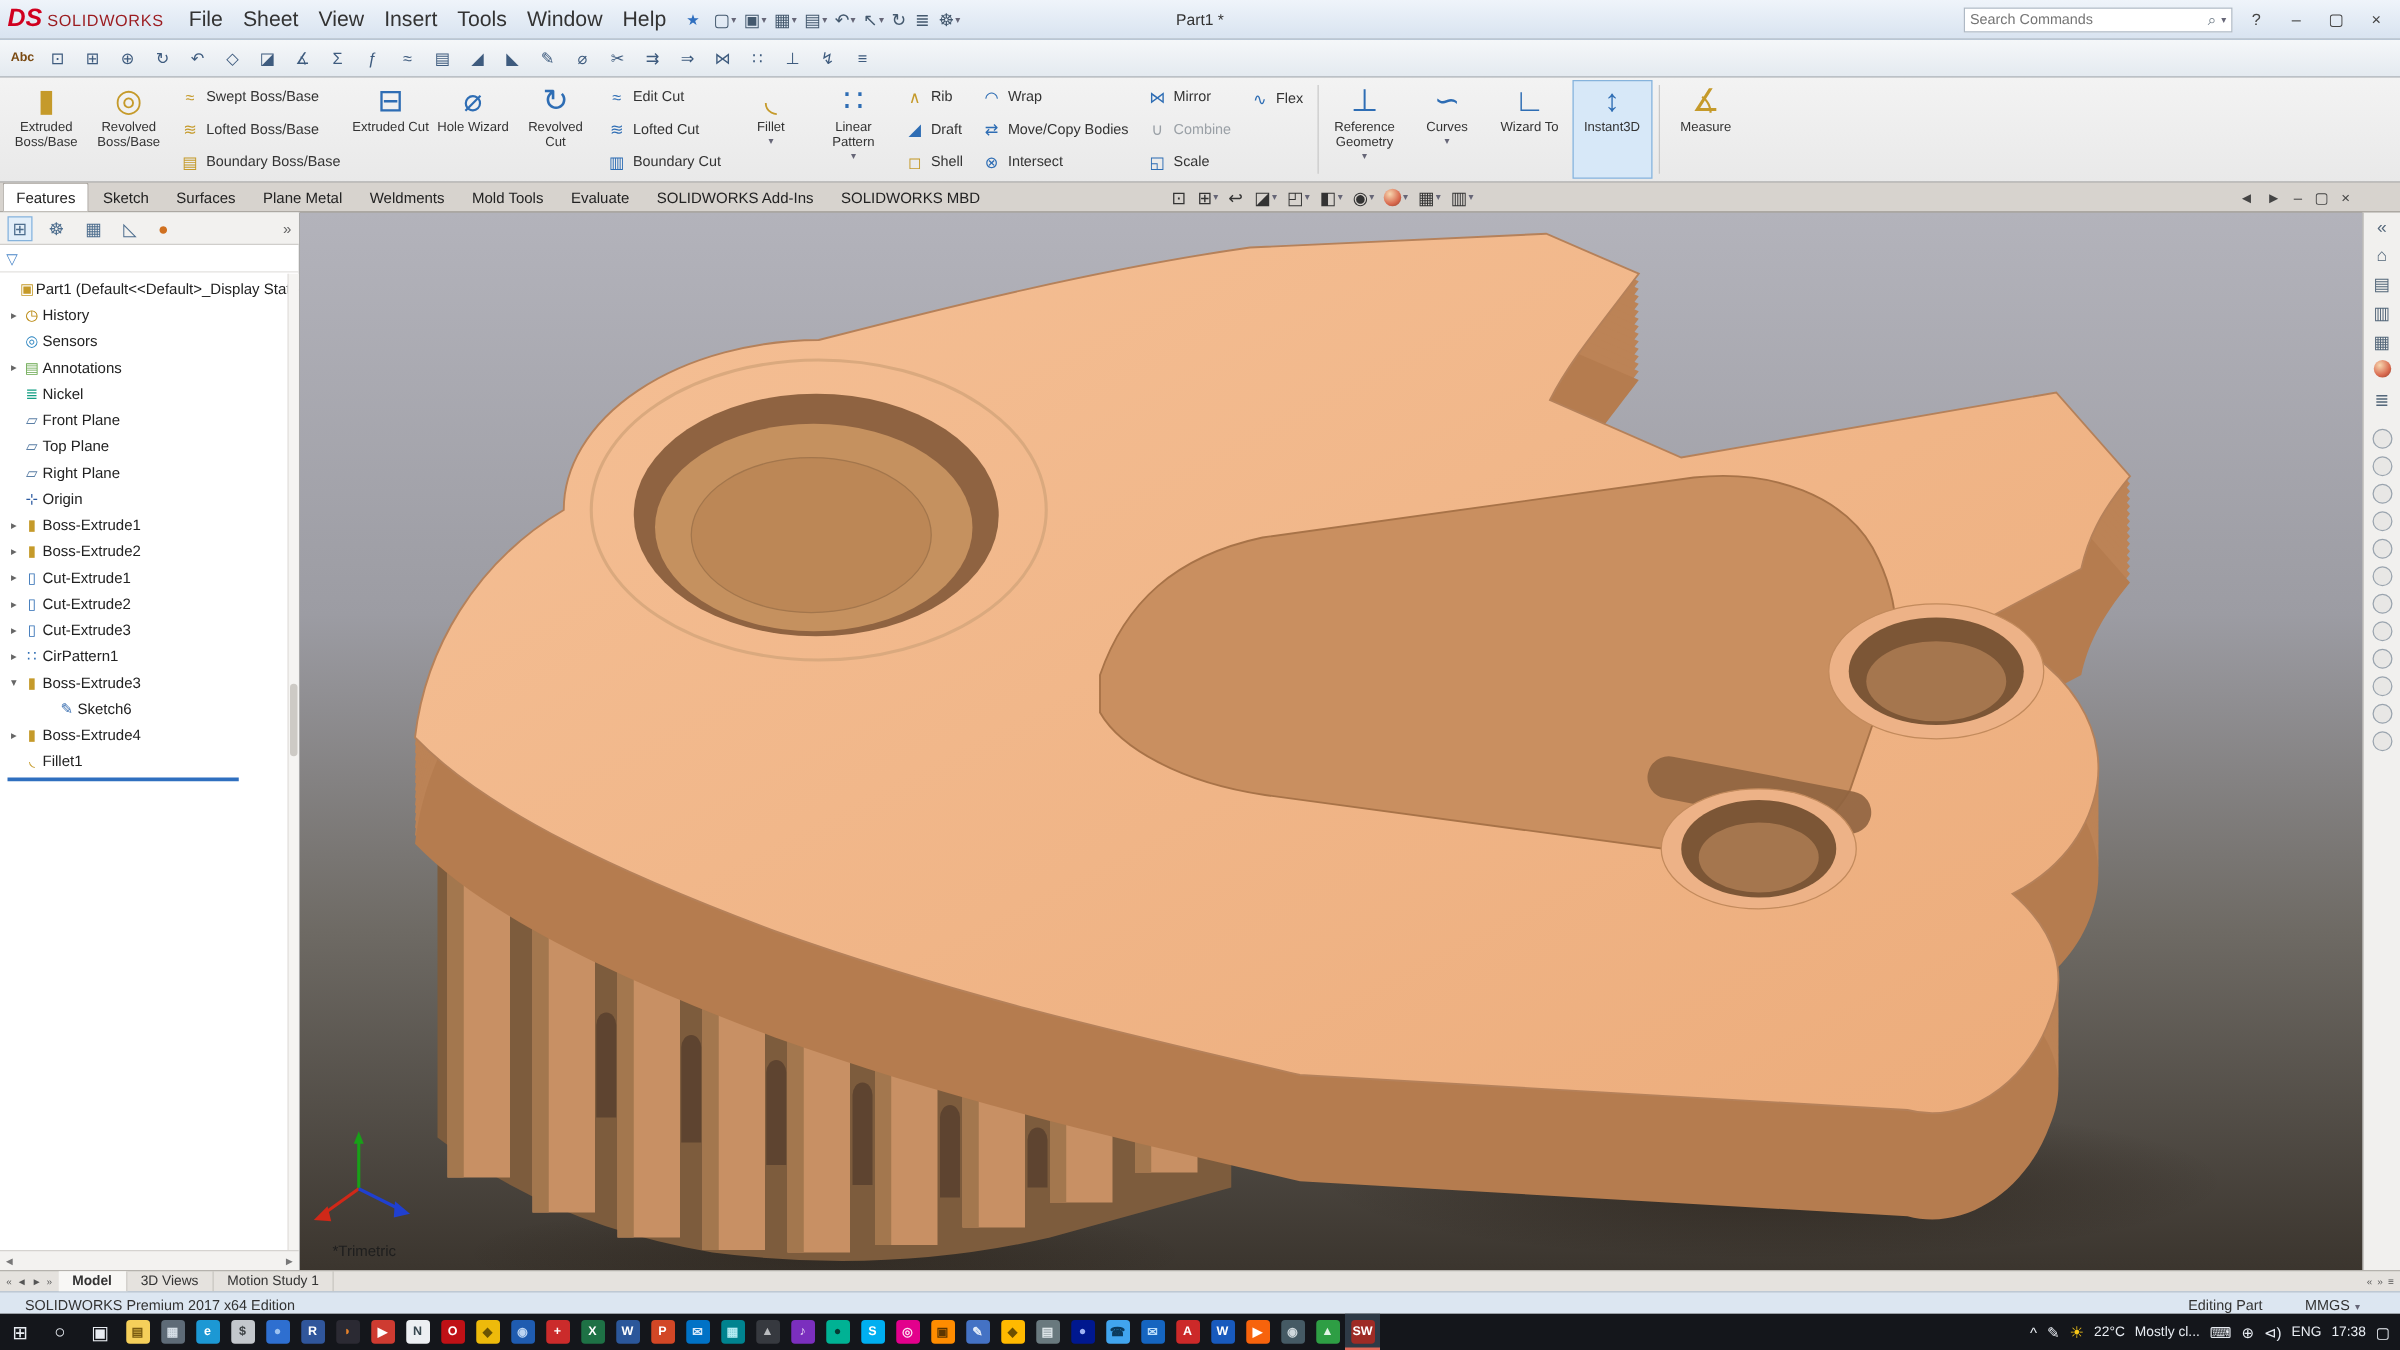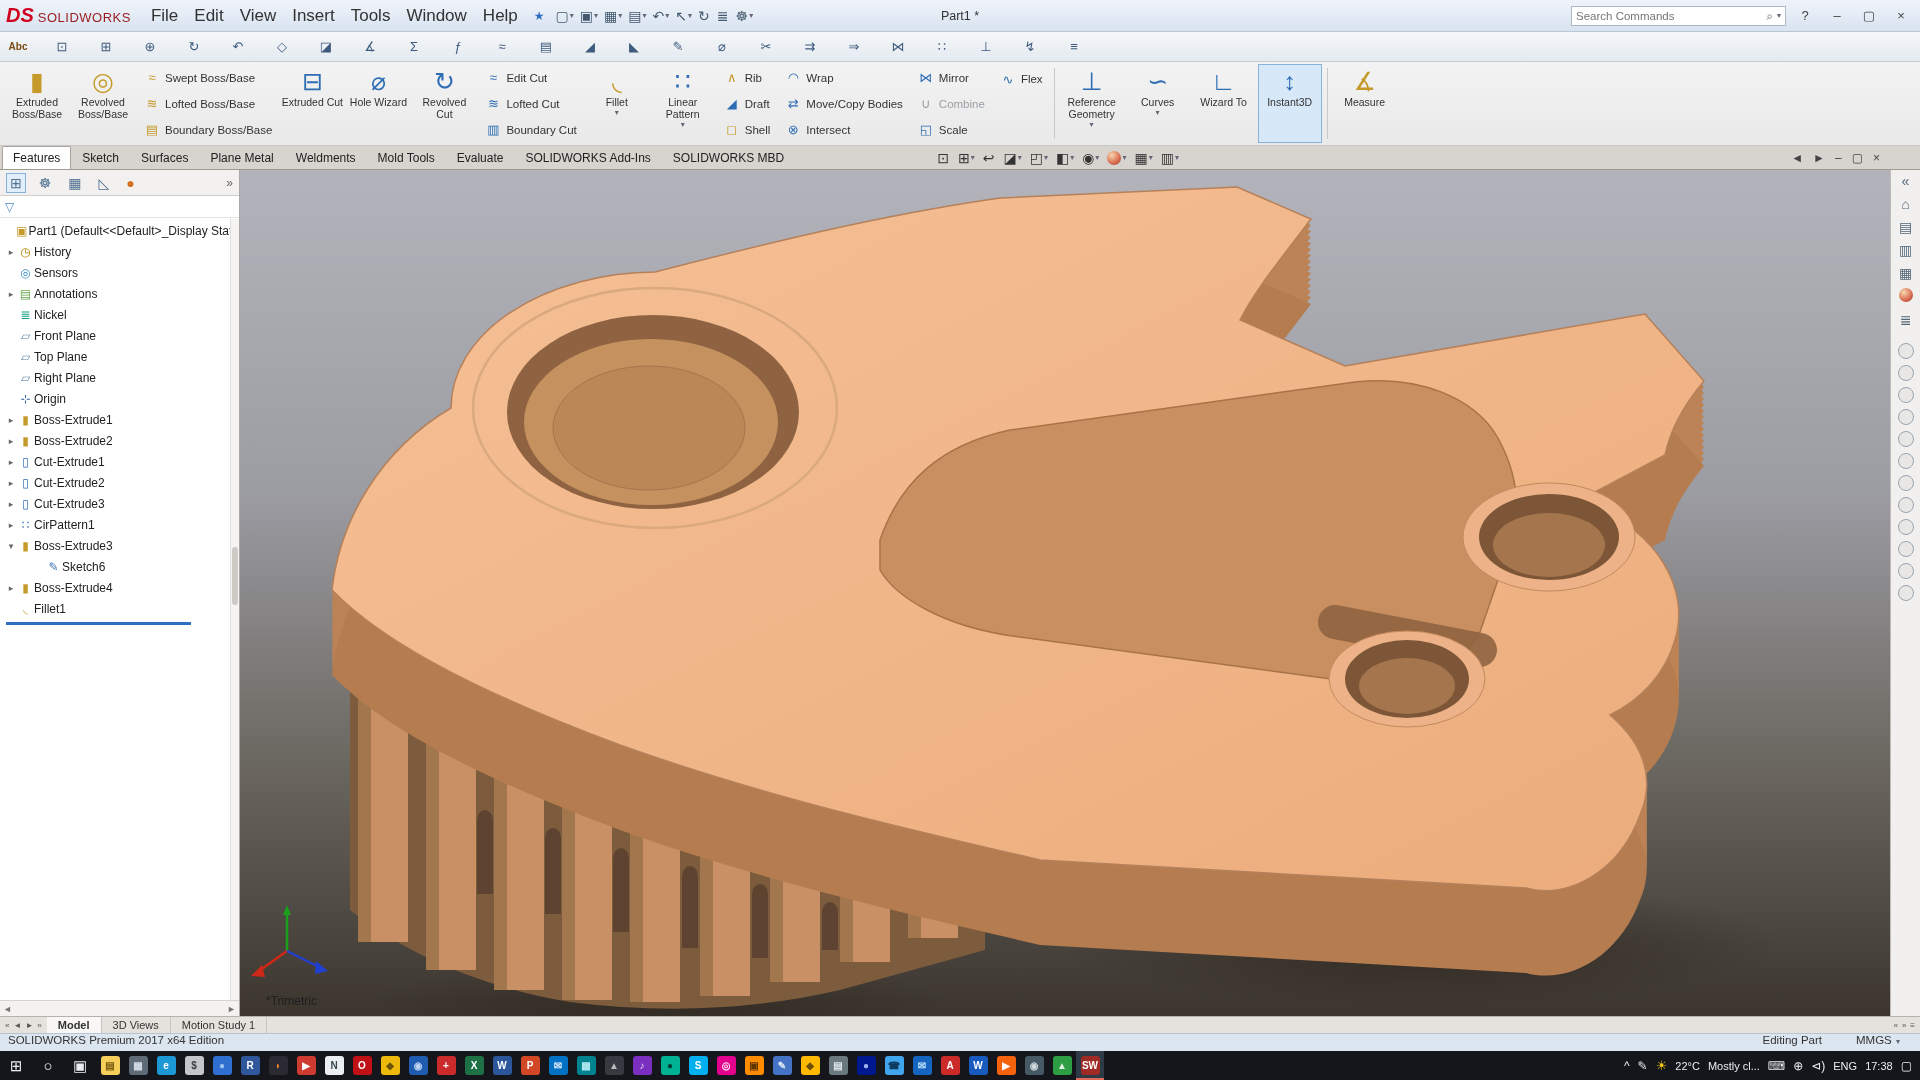--- a/index.html
+++ b/index.html
@@ -14,21 +14,21 @@
 .pin{color:#2F6FBF;font-size:12px;margin:0 6px}
 .qabtn{display:flex;align-items:center;padding:2px 3px;font-size:14px;color:#44596E}
 .ddc{font-size:8px;color:#667;margin-left:1px}
 .doc-title{position:absolute;left:50%;top:0;transform:translateX(-50%);line-height:32px;font-size:12.5px;color:#333}
 .tb-right{margin-left:auto;display:flex;align-items:center;gap:6px}
 .search{display:flex;align-items:center;background:#fff;border:1px solid #AEB9C5;width:215px;height:20px;padding:0 4px;gap:3px}
 .search input{border:0;outline:0;flex:1;font-size:11.5px;color:#555;font-family:"Liberation Sans",sans-serif}
 .search .sic{color:#6B7884;font-size:12px}
 .winbtn{width:26px;text-align:center;font-size:13px;color:#444}
 
-.toolbar2{height:30px;background:linear-gradient(#F5F7F9,#E4EAF0);display:flex;align-items:center;padding:0 6px;gap:20px;border-bottom:1px solid #C5CCD4}
+.toolbar2{height:30px;background:linear-gradient(#F5F7F9,#E4EAF0);display:flex;align-items:center;padding:0 6px;gap:4px;border-bottom:1px solid #C5CCD4}
 .t2{min-width:24px;height:24px;display:flex;align-items:center;justify-content:center;font-size:13px;color:#3E5B7E}
 .t2.text{font-size:10px;font-weight:bold;color:#7A4A12}
 
 .ribbon{height:84px;background:linear-gradient(#F3F3F3,#E9E9E9);display:flex;align-items:stretch;padding:2px 4px;border-bottom:1px solid #C8C8C8}
 .rcol{display:flex;flex-direction:column;margin:0 1px}
 .rlarge{width:64px;align-items:center;text-align:center;padding-top:2px;border:1px solid transparent}
 .rlarge .ic{font-size:25px;line-height:29px}
 .rlarge .lb{font-size:10.5px;line-height:12px;color:#333}
 .rlarge .ddc{margin:0 auto}
 .rlarge.active{background:#D7E8F8;border:1px solid #86B3DC}
@@ -70,21 +70,21 @@
 .viewport svg{position:absolute;inset:0;width:100%;height:100%}
 .viewlabel{position:absolute;left:26px;bottom:8px;color:#1E1E1E;font-size:12px}
 .rstrip{width:30px;background:#F1F0EE;border-left:1px solid #BDBBB8;display:flex;flex-direction:column;align-items:center;padding-top:3px;gap:7px}
 .rsbtn{font-size:14px;color:#54677A}
 .rscircle{width:16px;height:16px;border-radius:50%;border:1px solid #9AA4AE;background:#E8E7E5}
 
 .dtabs{height:17px;background:#E5E2DE;display:flex;align-items:stretch;border-top:1px solid #B5B2AD;font-size:11px;color:#333}
 .dnav{display:flex;align-items:center;gap:4px;padding:0 5px;color:#555;font-size:8px}
 .dtab{padding:0 11px;border-right:1px solid #C8C5C0;display:flex;align-items:center}
 .dtab.active{background:#F8F7F5;font-weight:bold}
-.status{height:18px;background:#DCE6F1;border-top:1px solid #B9C4D0;display:flex;align-items:flex-start;padding:0 8px;font-size:11.5px;color:#333}
+.status{height:18px;background:#DCE6F1;border-top:1px solid #B9C4D0;display:flex;align-items:flex-end;padding:0 20px;font-size:11.5px;color:#333}
 .status .right{margin-left:auto;display:flex;align-items:center;gap:34px;margin-right:12px}
 
 .taskbar{height:29px;background:#14161B;display:flex;align-items:center;color:#DDE2E8}
 .tbtn{width:32px;height:29px;display:flex;align-items:center;justify-content:center;font-size:15px;color:#E8ECF2}
 .app{width:28px;height:29px;display:flex;align-items:center;justify-content:center}
 .app.active{background:#2E3A46;box-shadow:inset 0 -2px 0 #E06A5A}
 .appg{min-width:19px;height:19px;border-radius:3px;display:flex;align-items:center;justify-content:center;font-size:10px;font-weight:bold;padding:0 1px}
 .tray{margin-left:auto;display:flex;align-items:center;gap:8px;padding:0 8px;font-size:11px;color:#E8ECF2}
 .tray .sun{color:#F5C518;font-size:13px}
 .tray .tico{font-size:12px}
@@ -93,21 +93,21 @@
 <body>
 
 <div class="titlebar">
   <div class="logo">
     <span class="swirl">DS</span>
     <span class="word">SOLIDWORKS</span>
   </div>
   <div style="display:flex">
 
   <span class="menu">File</span>
-      <span class="menu">Edit</span>
+      <span class="menu">Sheet</span>
       <span class="menu">View</span>
       <span class="menu">Insert</span>
       <span class="menu">Tools</span>
       <span class="menu">Window</span>
       <span class="menu">Help</span>
     </div>
   <span class="pin">★</span>
   <div style="display:flex;align-items:center">
 
   <span class="qabtn" title="new-document">

